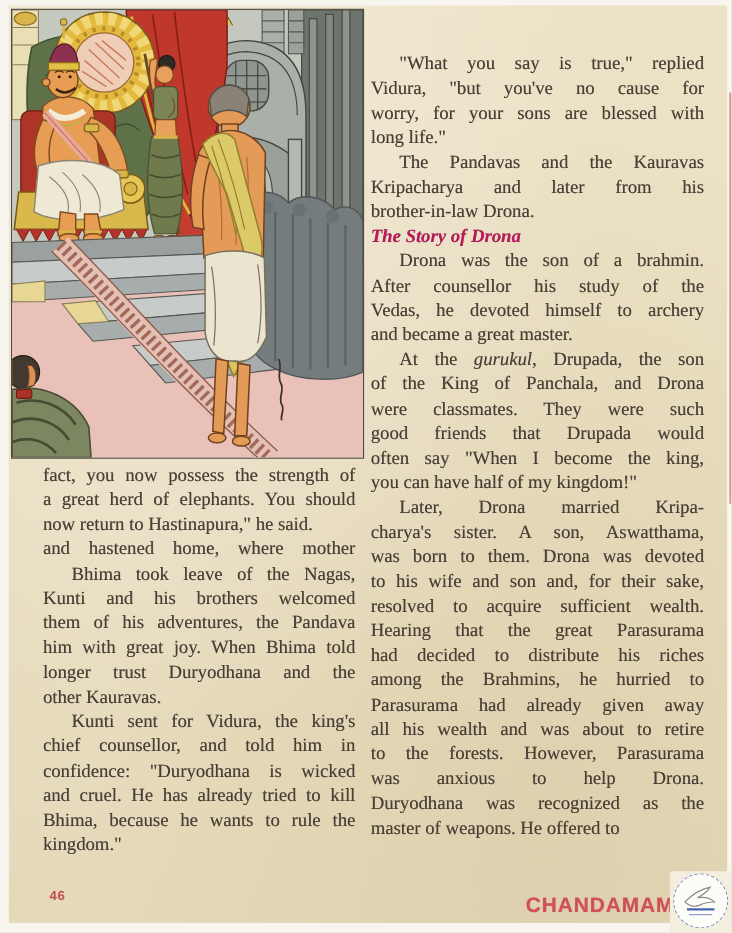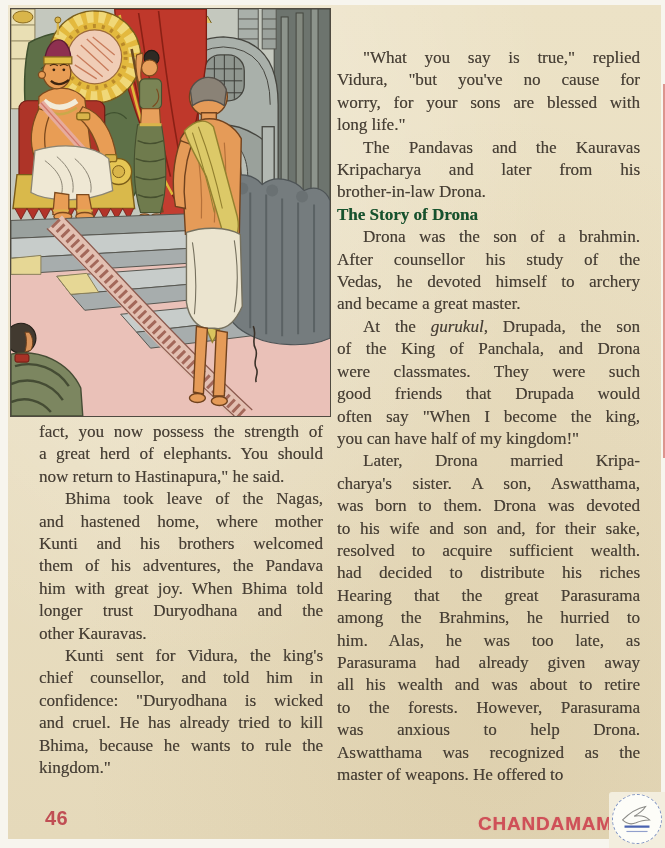--- a/index.html
+++ b/index.html
@@ -23,24 +23,24 @@
   .col{
     position:absolute;color:#473f35;font-size:17px;line-height:22.4px;
     text-shadow:0.25px 0 0 rgba(71,63,53,.55);
   }
   .col-left{left:39px;top:421px;width:284px;}
   .col-right{left:337px;top:47px;width:303px;}
   .line{text-align:justify;text-align-last:justify;white-space:nowrap;}
   .line{white-space:normal;}
   .line.last{text-align-last:auto;}
   .line.indent{text-indent:26px;}
-  .line.heading{font-weight:bold;text-align-last:auto;color:#14532d;}
+  .line.heading{font-weight:bold;text-align-last:auto;color:#be185d;font-style:italic;}
   .page-number{
     position:absolute;left:45px;top:807px;font-family:"Liberation Sans","DejaVu Sans",sans-serif;
-    font-weight:bold;font-size:20px;color:#c04e54;letter-spacing:.5px;
+    font-weight:bold;font-size:12px;color:#c04e54;letter-spacing:.5px;
   }
   .magazine-title{
     position:absolute;left:478px;top:813px;font-family:"Liberation Sans","DejaVu Sans",sans-serif;
     font-weight:bold;font-size:19px;color:#cf5058;letter-spacing:.8px;
     text-shadow:0 0 1px rgba(207,80,88,.6);
   }
   .edge-mark{
     position:absolute;right:0;top:84px;width:2px;height:374px;
     background:#d9837c;opacity:.85;
   }
@@ -234,22 +234,22 @@
       </g>
 
       <path d="M243,318 C247,326 241,333 245,340 C249,347 242,353 246,360 C249,365 244,370 246,374" fill="none" stroke="#3a3128" stroke-width="1.6"></path>
     </svg>
   </figure>
 
   <div class="col col-left">
       <div class="line">fact, you now possess the strength of</div>
       <div class="line">a great herd of elephants. You should</div>
       <div class="line last">now return to Hastinapura," he said.</div>
+      <div class="line">and hastened home, where mother</div>
       <div class="line indent">Bhima took leave of the Nagas,</div>
-      <div class="line">and hastened home, where mother</div>
       <div class="line">Kunti and his brothers welcomed</div>
       <div class="line">them of his adventures, the Pandava</div>
       <div class="line">him with great joy. When Bhima told</div>
       <div class="line">longer trust Duryodhana and the</div>
       <div class="line last">other Kauravas.</div>
       <div class="line indent">Kunti sent for Vidura, the king's</div>
       <div class="line">chief counsellor, and told him in</div>
       <div class="line">confidence: "Duryodhana is wicked</div>
       <div class="line">and cruel. He has already tried to kill</div>
       <div class="line">Bhima, because he wants to rule the</div>
@@ -272,29 +272,28 @@
       <div class="line">of the King of Panchala, and Drona</div>
       <div class="line">were classmates. They were such</div>
       <div class="line">good friends that Drupada would</div>
       <div class="line">often say "When I become the king,</div>
       <div class="line last">you can have half of my kingdom!"</div>
       <div class="line indent">Later, Drona married Kripa-</div>
       <div class="line">charya's sister. A son, Aswatthama,</div>
       <div class="line">was born to them. Drona was devoted</div>
       <div class="line">to his wife and son and, for their sake,</div>
       <div class="line">resolved to acquire sufficient wealth.</div>
+      <div class="line">Hearing that the great Parasurama</div>
       <div class="line">had decided to distribute his riches</div>
-      <div class="line">Hearing that the great Parasurama</div>
       <div class="line">among the Brahmins, he hurried to</div>
-      <div class="line">him. Alas, he was too late, as</div>
       <div class="line">Parasurama had already given away</div>
       <div class="line">all his wealth and was about to retire</div>
       <div class="line">to the forests. However, Parasurama</div>
       <div class="line">was anxious to help Drona.</div>
-      <div class="line">Aswatthama was recognized as the</div>
+      <div class="line">Duryodhana was recognized as the</div>
       <div class="line last">master of weapons. He offered to</div>
     </div>
 
   <div class="page-number">46</div>
   <div class="magazine-title">CHANDAMAMA</div>
 
   <div class="corner-patch"></div>
   <div class="watermark">
     <svg viewBox="0 0 50 50">
       <path d="M10,26 C16,20 24,14 34,12 C30,18 26,20 22,22 C28,21 34,22 38,26 C32,26 28,27 24,29 C19,31 14,30 10,26 Z" fill="none" stroke="#8a8a86" stroke-width="1.1"></path>

